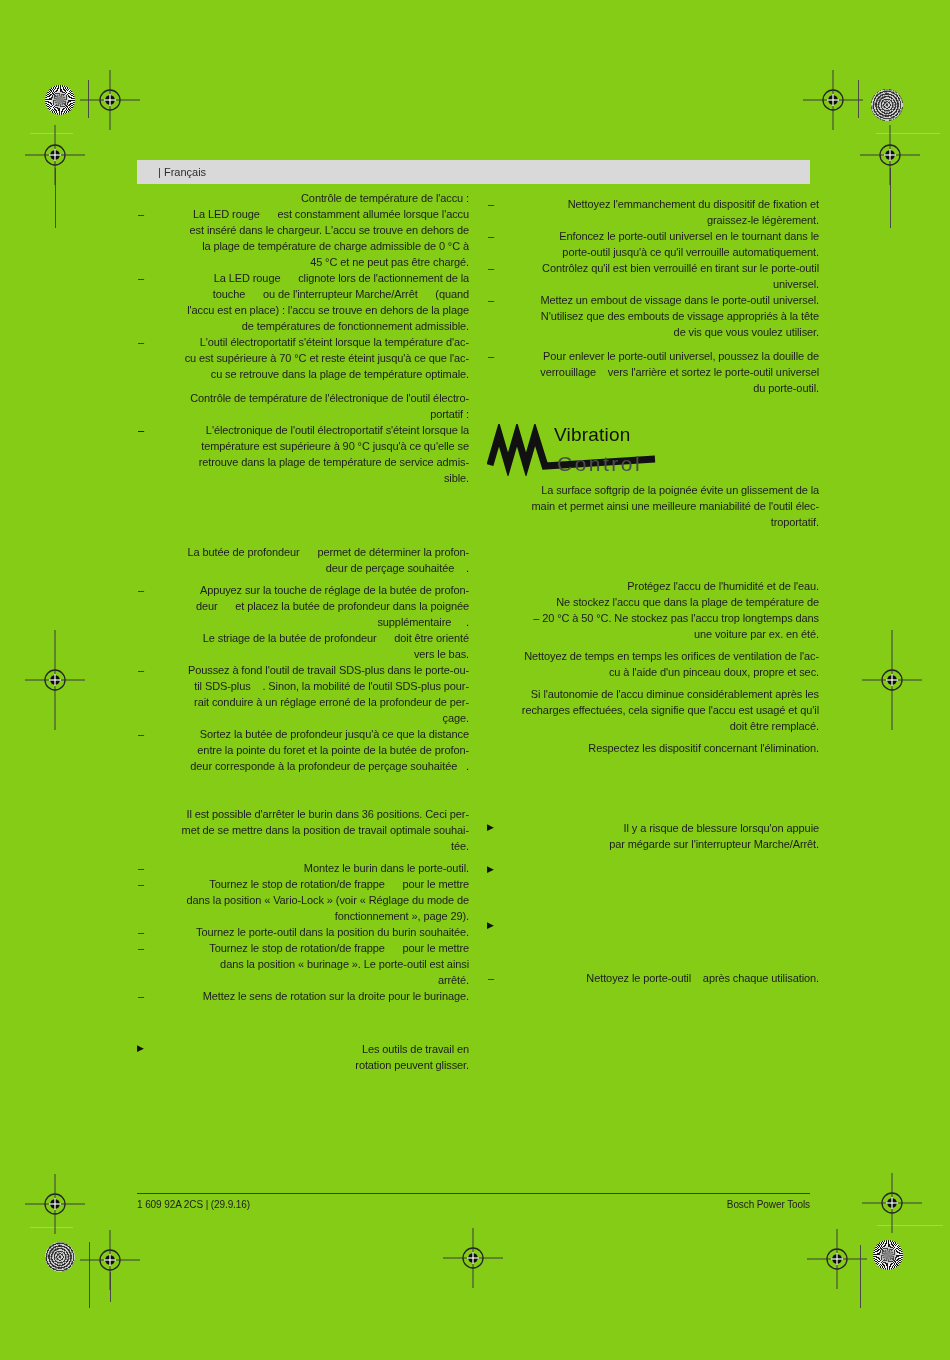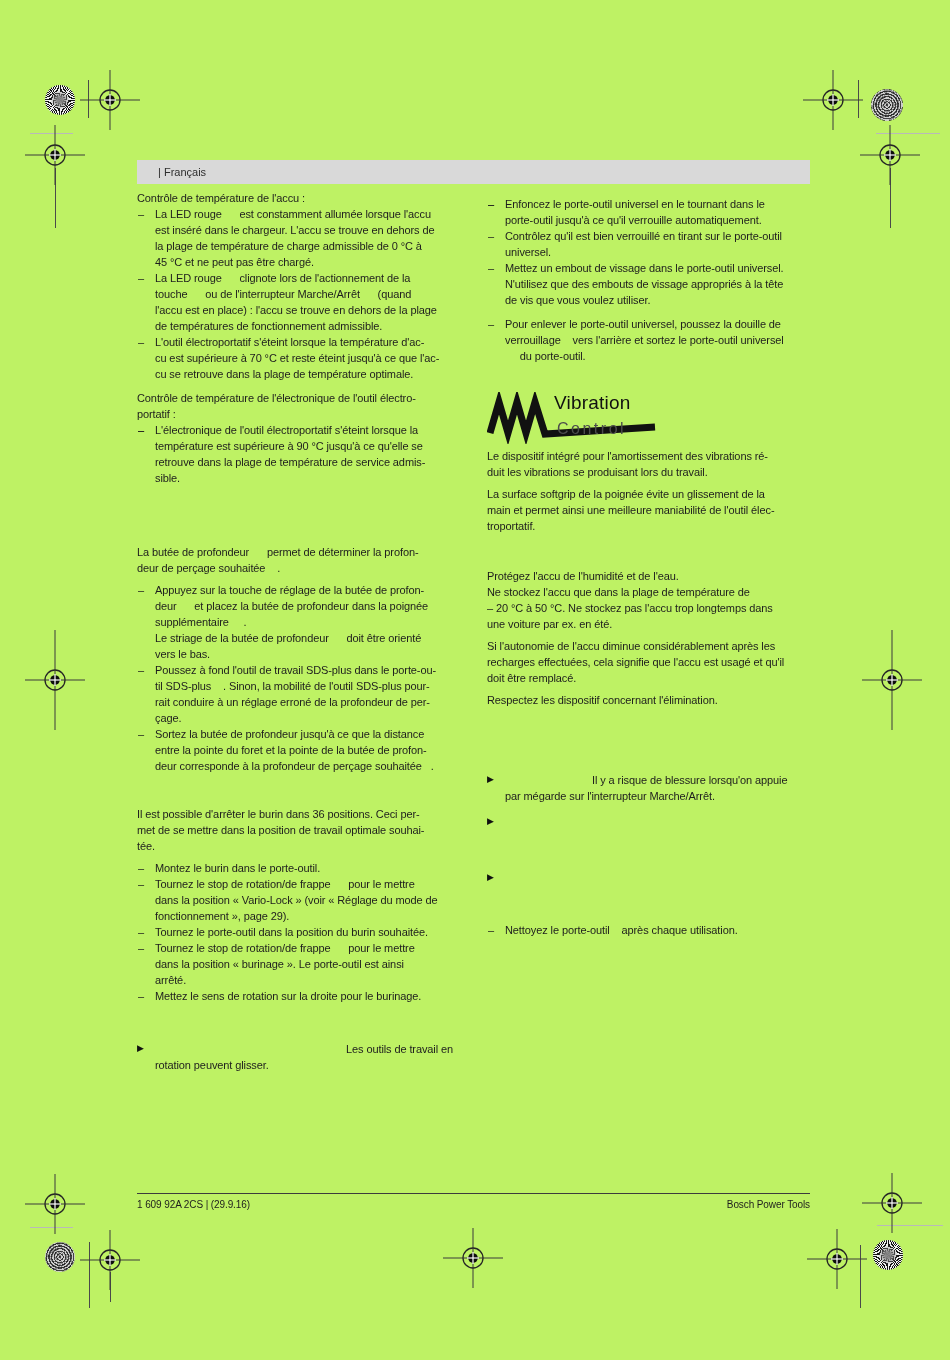--- a/index.html
+++ b/index.html
@@ -1,35 +1,35 @@
 <!DOCTYPE html>
 <html><head>
 <meta charset="utf-8">
 <style>
   html,body{margin:0;padding:0;background:#ffffff;}
-  .page{position:relative;width:950px;height:1360px;background:#bef264;overflow:hidden;
-        font-family:"Liberation Sans",sans-serif;color:#1d1d1d;}
+  .page{position:relative;width:950px;height:1360px;background:#84cc16;overflow:hidden;
+        font-family:"Liberation Sans",sans-serif;color:#1d1d1d;text-align:right;}
   .txt{font-size:11px;line-height:16px;letter-spacing:-0.1px;white-space:pre;}
   .header-bar{position:absolute;left:137px;top:160px;width:673px;height:24px;background:#d9d9d9;
               display:flex;align-items:center;box-sizing:border-box;padding-left:21px;
               font-size:11px;color:#2e2e2e;letter-spacing:0;}
   .col{position:absolute;top:190px;width:332px;}
   .col-left{left:137px;}
   .col-right{left:487px;}
   .p{margin:0;}
   .li{position:relative;padding-left:18px;}
   .li .marker{position:absolute;left:1px;top:0;}
   .warn{position:relative;padding-left:18px;min-height:16px;}
   .warn .arrow{position:absolute;left:0px;top:2px;font-size:9px;color:#101010;}
   .warn-body-left{margin-top:13px;text-indent:191px;}
   .warn-body-right{margin-top:64px;text-indent:87px;}
   
   .vc-logo{position:relative;width:180px;height:52px;}
   .vc-word1{position:absolute;left:67px;top:0px;font-size:19px;font-weight:normal;color:#111;letter-spacing:0.2px;}
-  .vc-word2{position:absolute;left:70px;top:28px;font-size:16px;font-weight:normal;color:#4c4c4c;letter-spacing:2.5px;}
+  .vc-word2{position:absolute;left:70px;top:28px;font-size:21px;font-weight:normal;color:#4c4c4c;letter-spacing:2.5px;}
   
   .footer-rule{position:absolute;left:137px;top:1193px;width:673px;height:1px;background:#3c3c3c;}
   .footer-text{position:absolute;top:1199px;font-size:10px;color:#1d1d1d;letter-spacing:-0.1px;}
   .footer-left{left:137px;}
   .footer-right{right:140px;}
   
   .regmark{position:absolute;}
   .disc{position:absolute;border-radius:50%;}
   .sunburst{background:
       radial-gradient(circle, rgba(130,130,130,0.95) 0 14%, rgba(255,255,255,0) 46%),
@@ -105,50 +105,51 @@
     </div>
     <div class="warn" style="margin-top:37px">
       <span class="arrow">▶</span>
       <div class="warn-body-left txt">Les outils de travail en
 rotation peuvent glisser.</div>
     </div>
   </div>
 
   <div class="col col-right">
     <div style="margin-top:6px">
-      <div class="li txt"><span class="marker">–</span></div>
+      <div class="li txt"><span class="marker">–</span><span>Nettoyez l'emmanchement du dispositif de fixation et
+graissez-le légèrement.</span></div>
       <div class="li txt"><span class="marker">–</span><span>Enfoncez le porte-outil universel en le tournant dans le
 porte-outil jusqu'à ce qu'il verrouille automatiquement.</span></div>
       <div class="li txt"><span class="marker">–</span><span>Contrôlez qu'il est bien verrouillé en tirant sur le porte-outil
 universel.</span></div>
       <div class="li txt"><span class="marker">–</span><span>Mettez un embout de vissage dans le porte-outil universel.
 N'utilisez que des embouts de vissage appropriés à la tête
 de vis que vous voulez utiliser.</span></div>
       <div class="li txt" style="margin-top:8px"><span class="marker">–</span><span>Pour enlever le porte-outil universel, poussez la douille de
 verrouillage    vers l'arrière et sortez le porte-outil universel
      du porte-outil.</span></div>
     </div>
 
     <div class="vc-logo" style="margin-top:28px">
       <svg width="180" height="52" viewBox="0 0 180 52">
         <polyline points="3,41 12,10 21,41 30,10 39,41 48,10 58,42 168,35" fill="none" stroke="#111" stroke-width="7" stroke-linejoin="miter" stroke-linecap="butt"></polyline>
       </svg>
       <span class="vc-word1">Vibration</span>
       <span class="vc-word2">Control</span>
     </div>
 
-    <div class="p txt" style="margin-top:4px">Le dispositif intégré pour l'amortissement des vibrations ré-
-duit les vibrations se produisant lors du travail.</div>
     <div class="p txt" style="margin-top:6px">La surface softgrip de la poignée évite un glissement de la
 main et permet ainsi une meilleure maniabilité de l'outil élec-
 troportatif.</div>
-    <div class="p txt" style="margin-top:34px">Protégez l'accu de l'humidité et de l'eau.</div>
+    <div class="p txt" style="margin-top:48px">Protégez l'accu de l'humidité et de l'eau.</div>
     <div class="p txt" style="">Ne stockez l'accu que dans la plage de température de
 – 20 °C à 50 °C. Ne stockez pas l'accu trop longtemps dans
 une voiture par ex. en été.</div>
+    <div class="p txt" style="margin-top:6px">Nettoyez de temps en temps les orifices de ventilation de l'ac-
+cu à l'aide d'un pinceau doux, propre et sec.</div>
     <div class="p txt" style="margin-top:6px">Si l'autonomie de l'accu diminue considérablement après les
 recharges effectuées, cela signifie que l'accu est usagé et qu'il
 doit être remplacé.</div>
     <div class="p txt" style="margin-top:6px">Respectez les dispositif concernant l'élimination.</div>
 
     <div class="warn" style="margin-top:64px">
       <span class="arrow">▶</span>
       <div class="warn-body-right txt">Il y a risque de blessure lorsqu'on appuie
 par mégarde sur l'interrupteur Marche/Arrêt.</div>
     </div>

